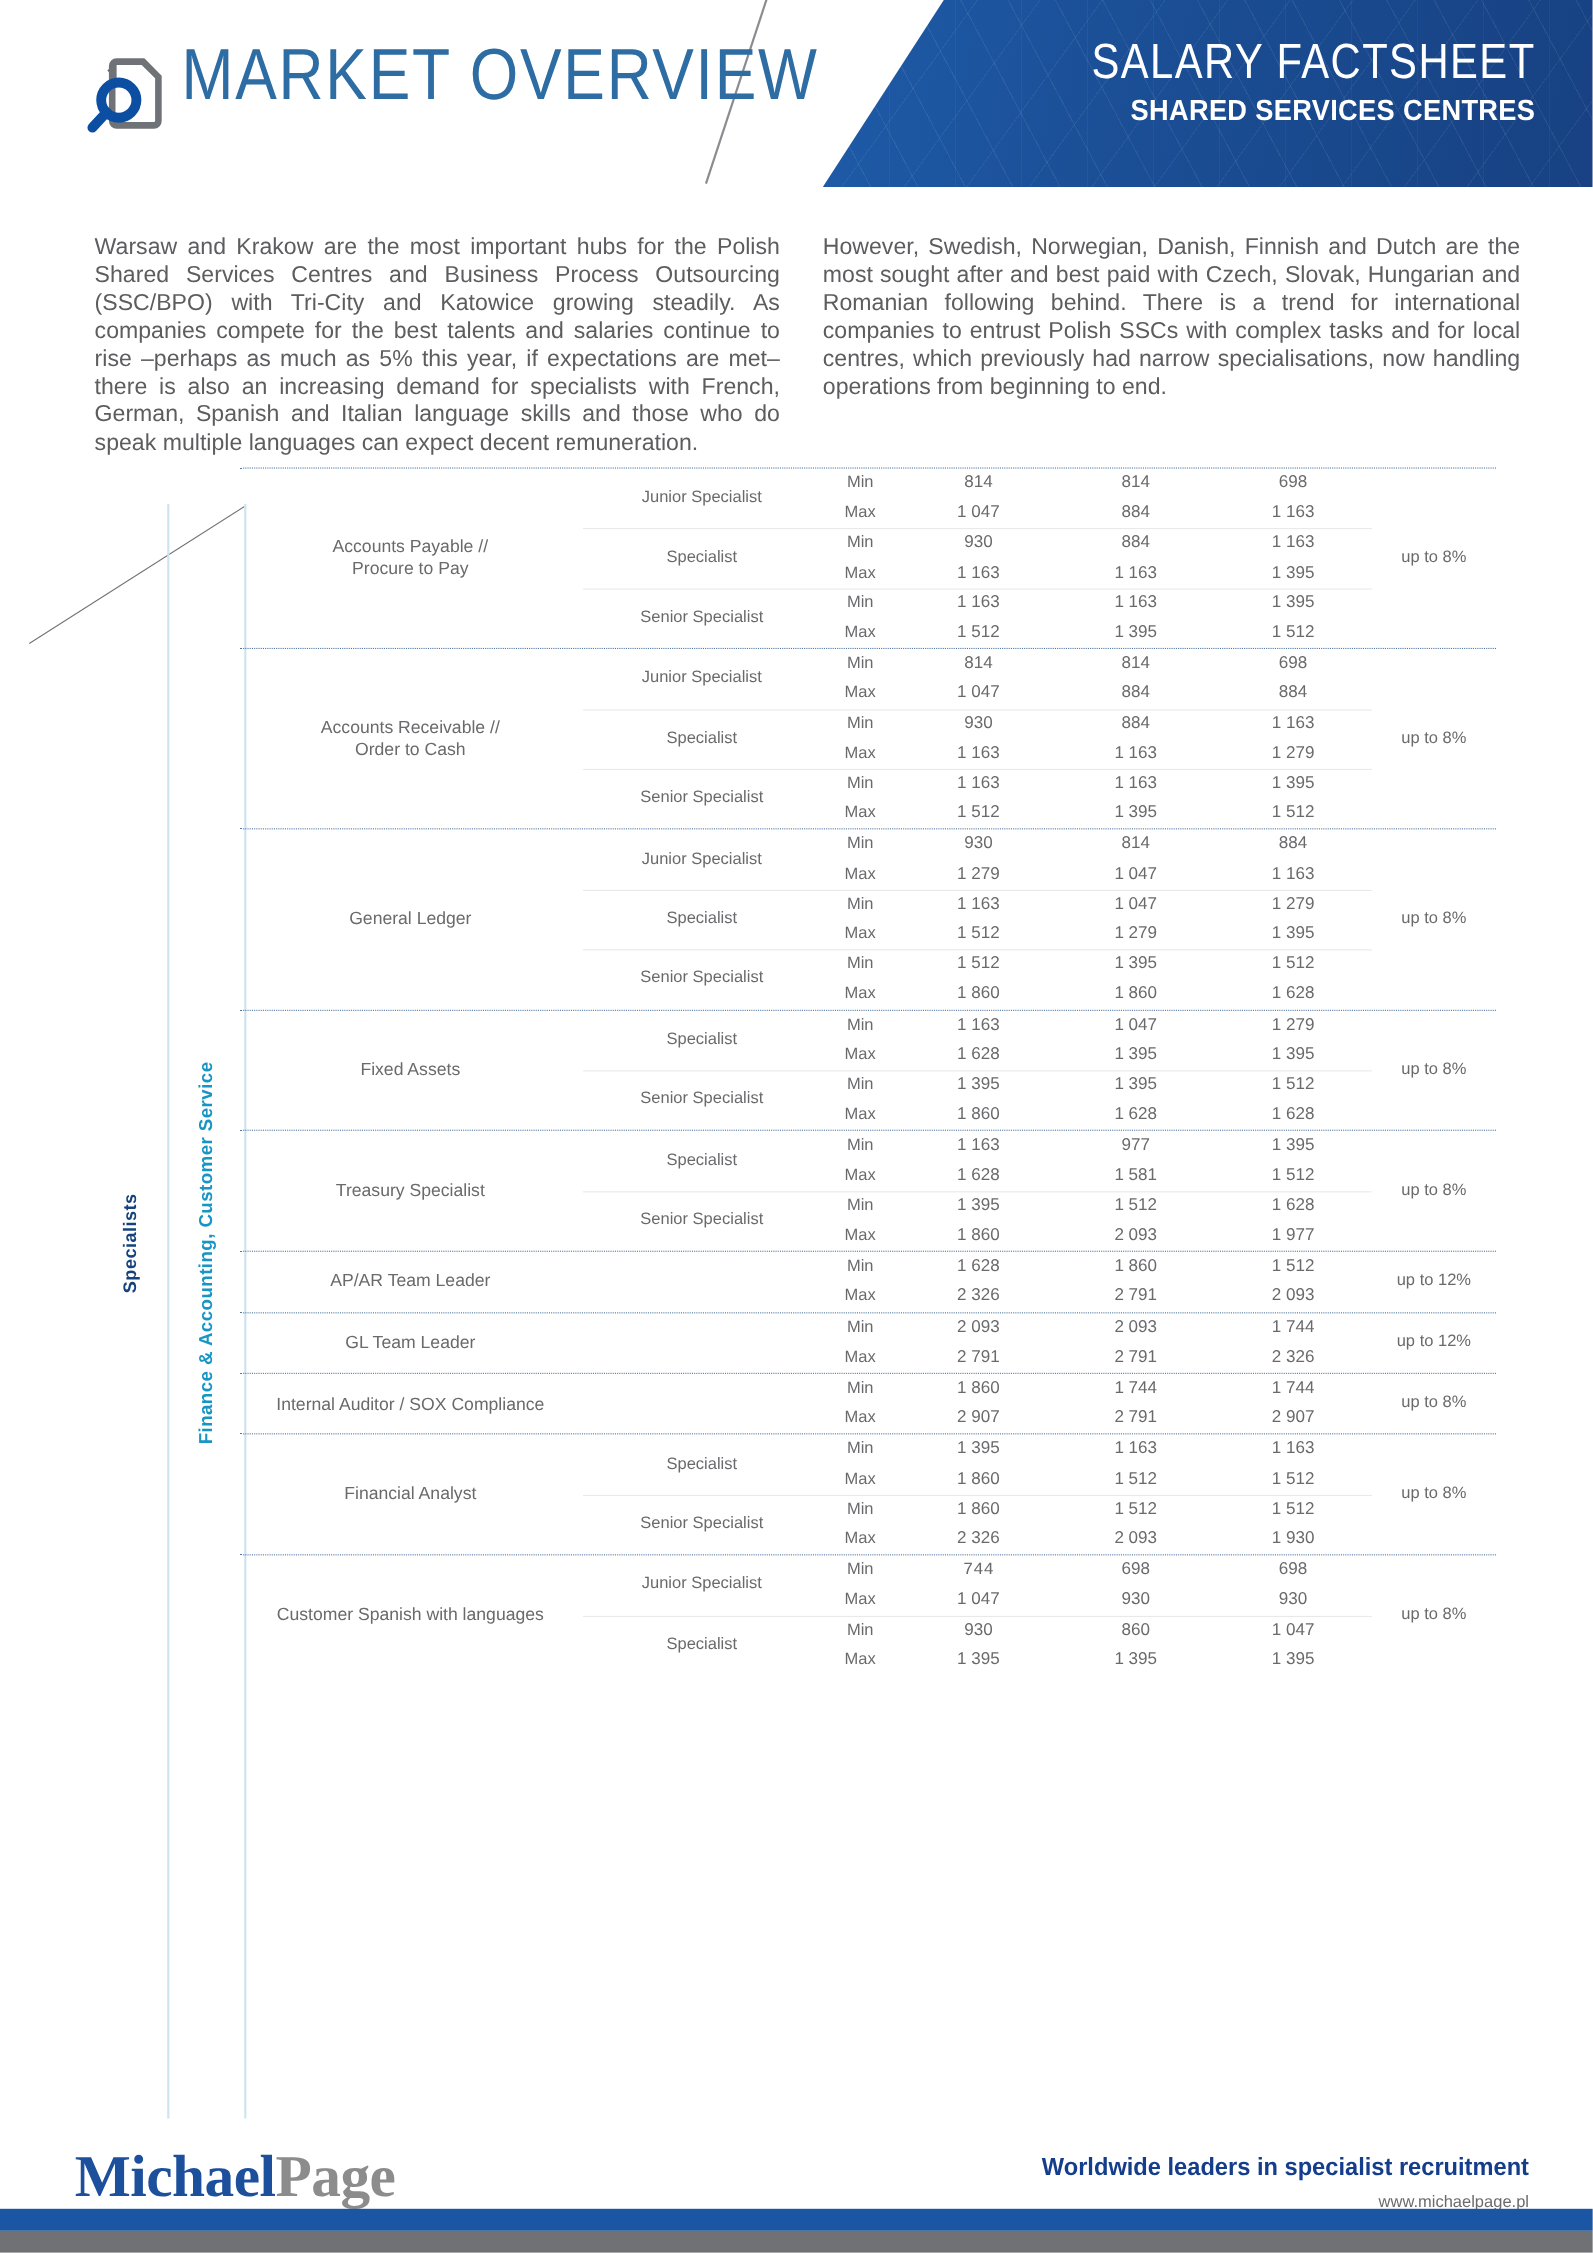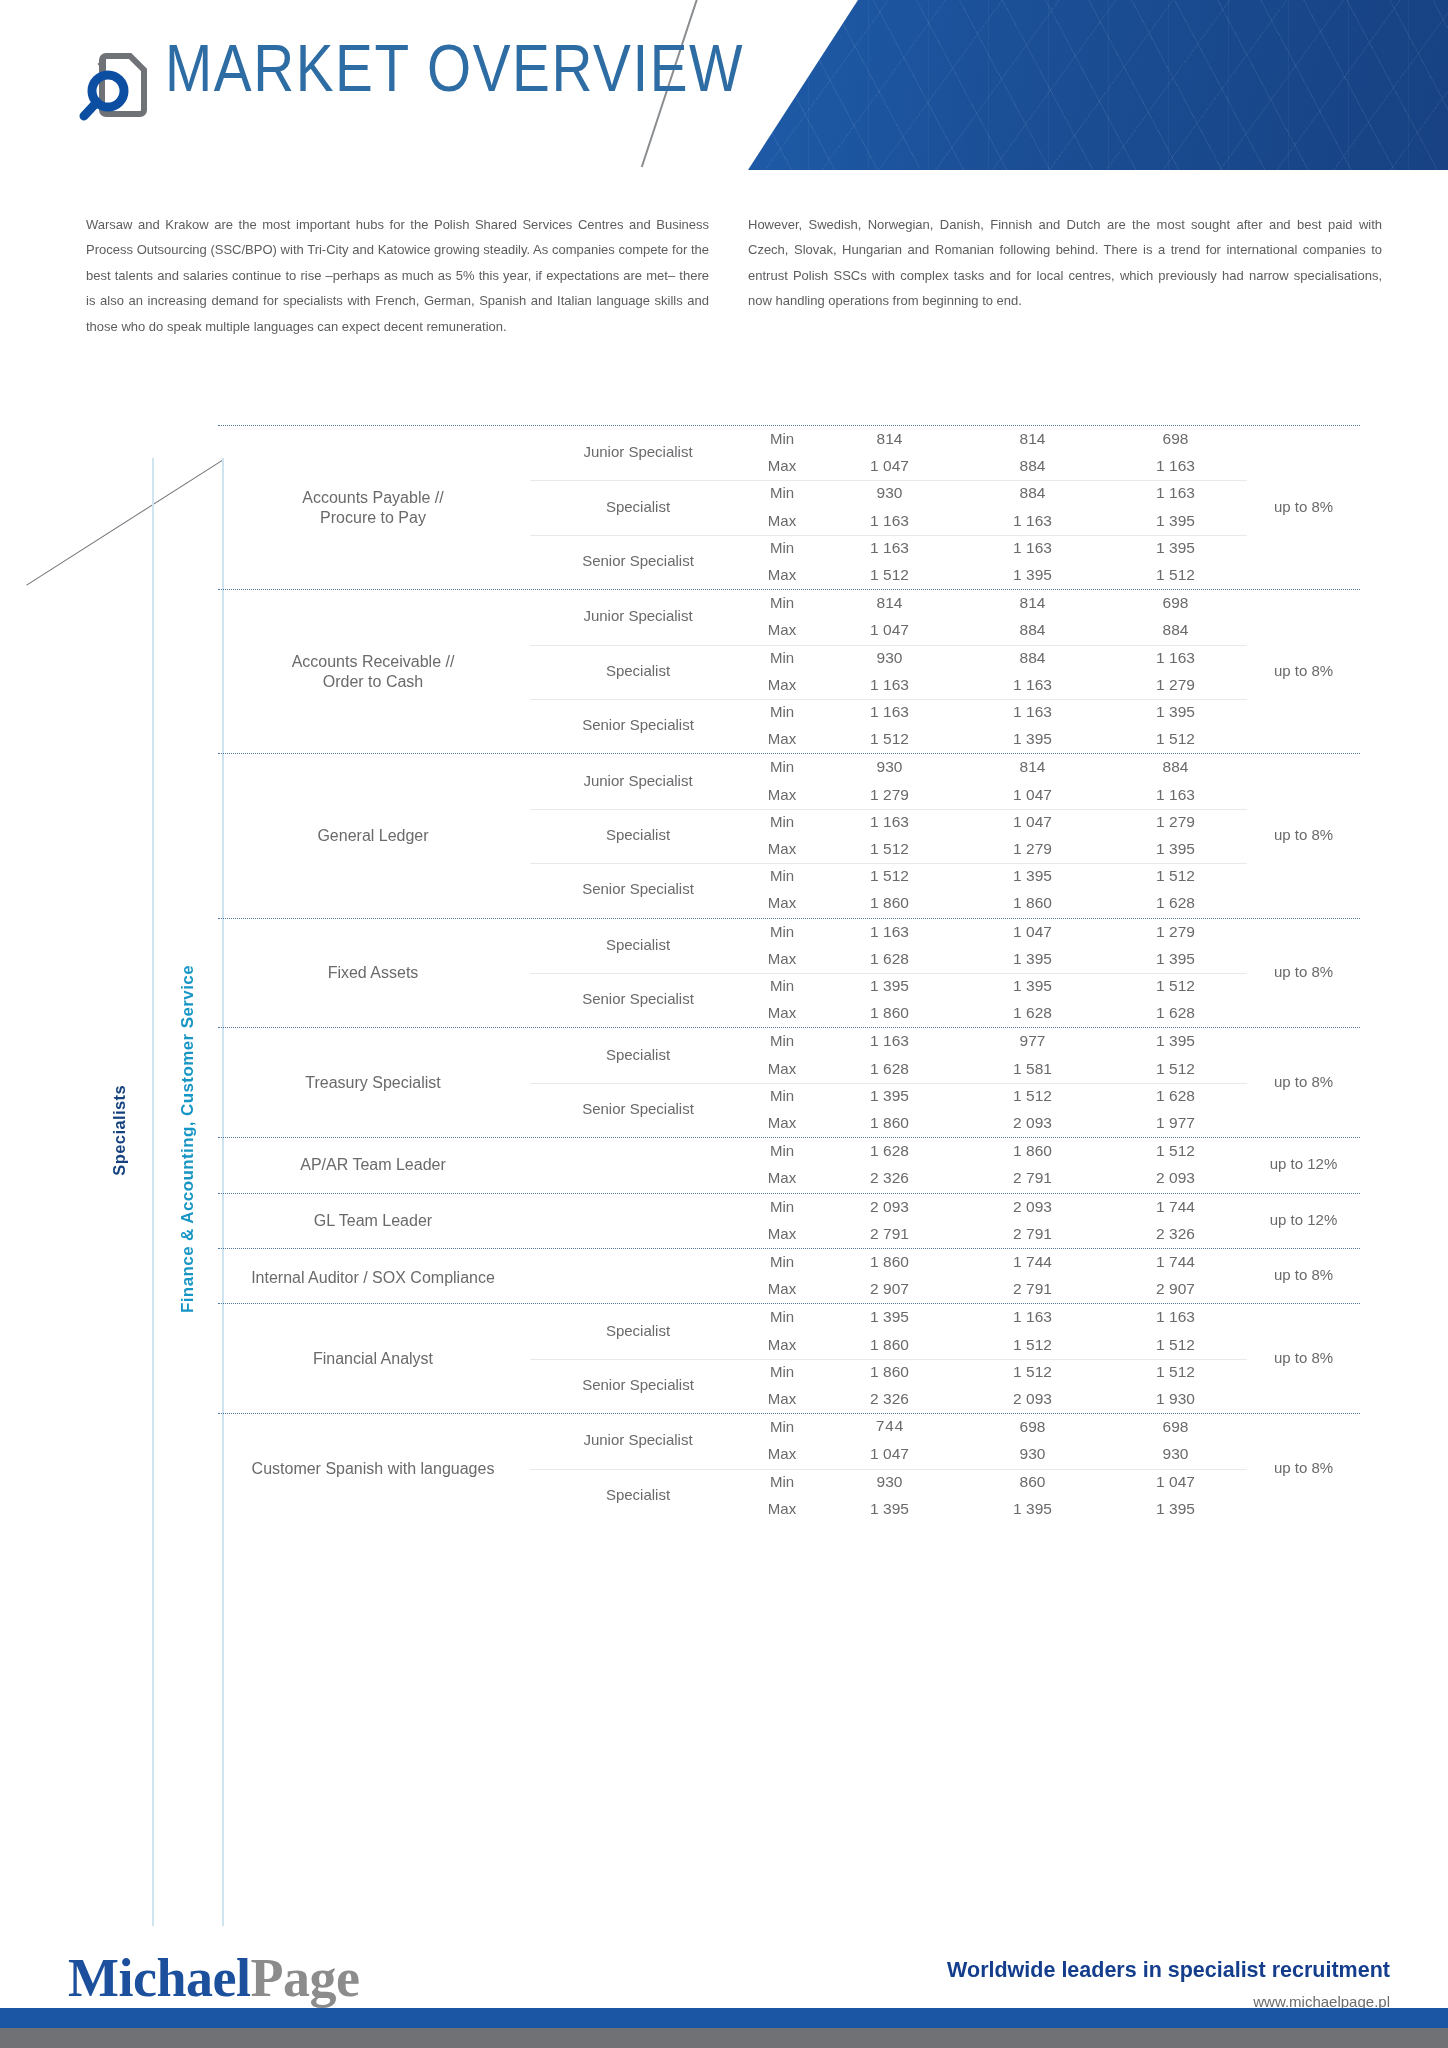--- a/index.html
+++ b/index.html
@@ -40,21 +40,21 @@
   .hdr-right{position:absolute;right:52px;top:34px;text-align:right;color:#fff;}
   .hdr-r1{font-size:38px;font-weight:300;letter-spacing:1.3px;line-height:1.05;
           transform:scaleY(1.18);transform-origin:right top;}
   .hdr-r2{font-size:25px;font-weight:bold;letter-spacing:.3px;margin-top:12px;
           transform:scaleY(1.06) scaleX(.99);transform-origin:right top;}
 
   
   .intro{position:absolute;left:0;top:212px;width:1448px;height:200px;}
   .col{
     position:absolute;top:0;
-    font-size:13px;line-height:25.4px;color:#5d5d60;
+    font-size:21px;line-height:25.4px;color:#5d5d60;
     text-align:justify;
   }
   .col.left{left:86px;width:623px;}
   .col.right{left:748px;width:634px;}
 
   
   .vlabel{
     position:absolute;
     writing-mode:vertical-rl;transform:rotate(180deg);
     font-weight:bold;white-space:nowrap;
@@ -120,20 +120,24 @@
     <svg width="92" height="92" viewBox="0 0 92 92">
       <path d="M36 16 h24 l14 14 v40 a4 4 0 0 1 -4 4 h-34 a4 4 0 0 1 -4 -4 v-50 a4 4 0 0 1 4 -4 z" fill="none" stroke="#6f7276" stroke-width="6"></path>
       <path d="M36 16 v16 h-0.5 l-8 -8 z" fill="#6f7276"></path>
       <circle cx="38" cy="51" r="16" fill="none" stroke="#0b4ea2" stroke-width="9"></circle>
       <line x1="27" y1="62" x2="14" y2="76" stroke="#0b4ea2" stroke-width="9" stroke-linecap="round"></line>
     </svg>
   </div>
 
   <div class="hdr-title">MARKET OVERVIEW</div>
 
+  <div class="hdr-right">
+    <div class="hdr-r1">SALARY FACTSHEET</div>
+    <div class="hdr-r2">SHARED SERVICES CENTRES</div>
+  </div>
 </div>
 
 <div class="intro">
   <div class="col left">Warsaw and Krakow are the most important hubs for the Polish Shared Services Centres and Business Process Outsourcing (SSC/BPO) with Tri-City and Katowice growing steadily. As companies compete for the best talents and salaries continue to rise –perhaps as much as 5% this year, if expectations are met– there is also an increasing demand for specialists with French, German, Spanish and Italian language skills and those who do speak multiple languages can expect decent remuneration.</div>
   <div class="col right">However, Swedish, Norwegian, Danish, Finnish and Dutch are the most sought after and best paid with Czech, Slovak, Hungarian and Romanian following behind. There is a trend for international companies to entrust Polish SSCs with complex tasks and for local centres, which previously had narrow specialisations, now handling operations from beginning to end.</div>
 </div>
 
 <div class="diag"></div>
 <div class="vrule-a"></div>
 <div class="vrule-b"></div>

